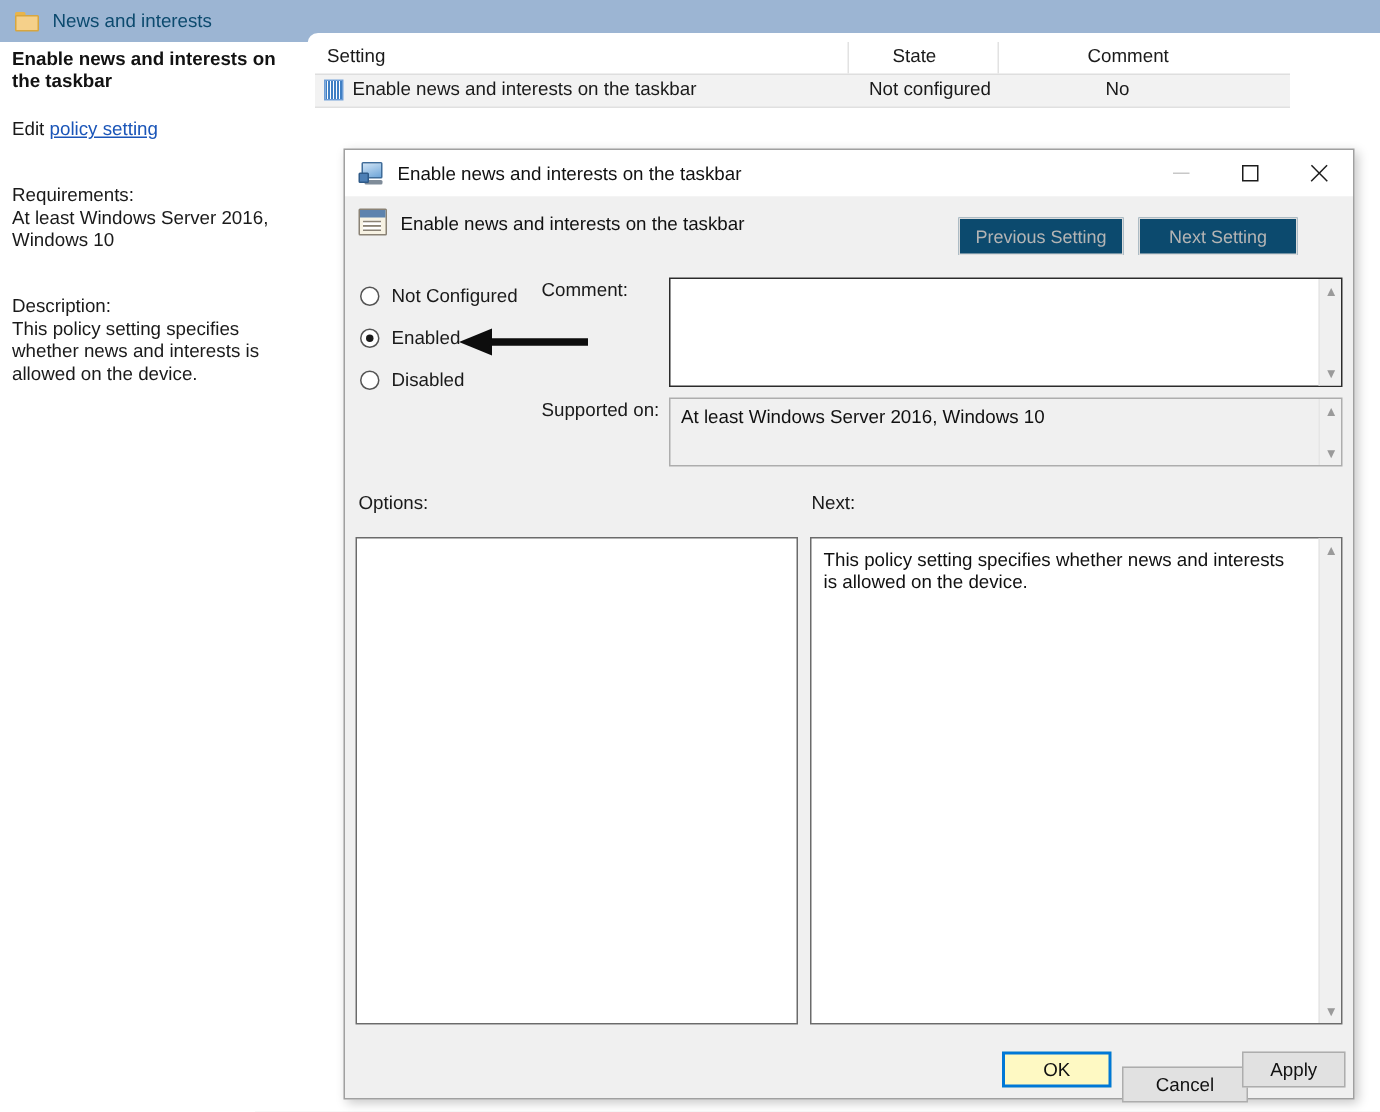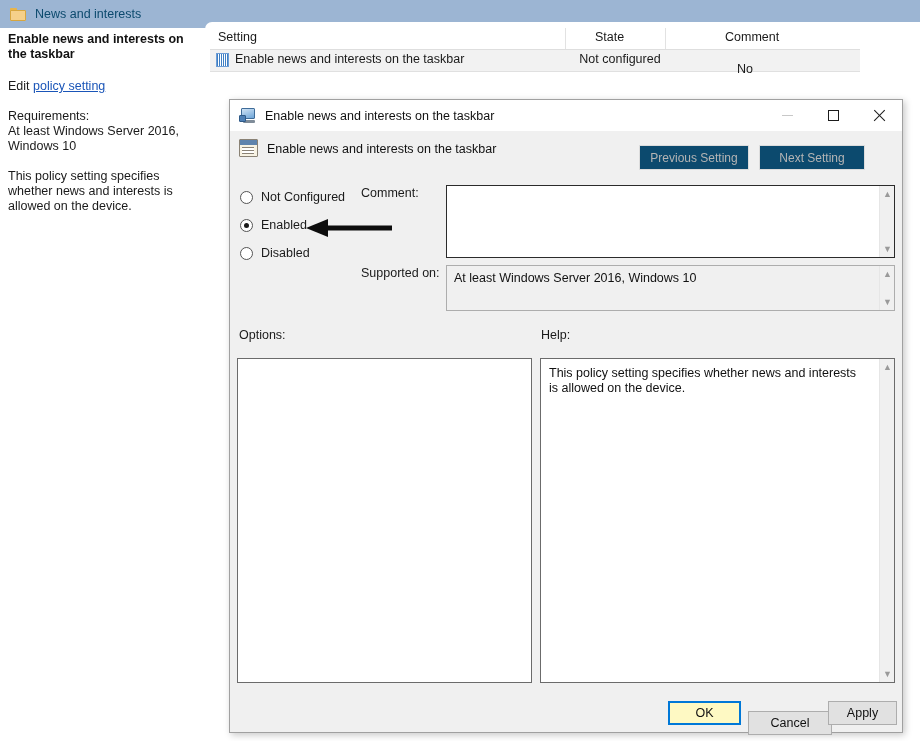--- a/index.html
+++ b/index.html
@@ -122,21 +122,21 @@
   #row-state {
     position: absolute;
     left: 365px; top: 2px;
     width: 90px;
     text-align: center;
     font-size: 12.5px;
     white-space: nowrap;
   }
   #row-comment {
     position: absolute;
-    left: 490px; top: 12px;
+    left: 490px; top: 2px;
     width: 90px;
     text-align: center;
     font-size: 12.5px;
     white-space: nowrap;
   }
 
   
   #sidebar {
     position: absolute;
     left: 0; top: 30px;
@@ -154,21 +154,21 @@
   }
   #edit-line {
     margin-top: 17px;
     font-size: 12.5px;
     line-height: 15px;
   }
   #edit-link {
     color: #1a55b8;
   }
   .sidebar-block {
-    margin-top: 15px;
+    margin-top: 29px;
     font-size: 12.5px;
     line-height: 15px;
     width: 185px;
   }
   .sidebar-label { display: block; }
 
   
   #dialog {
     position: absolute;
     left: 229px; top: 99px;
@@ -501,20 +501,21 @@
     <span>Edit</span>
     <a id="edit-link" href="#">policy setting</a>
   </div>
 
   <div class="sidebar-block">
     <span class="sidebar-label">Requirements:</span>
     <span>At least Windows Server 2016, Windows 10</span>
   </div>
 
   <div class="sidebar-block">
+    <span class="sidebar-label">Description:</span>
     <span>This policy setting specifies whether news and interests is allowed on the device.</span>
   </div>
 </div>
 
 <div id="dialog">
 
   <div id="dialog-titlebar">
     <span id="dialog-app-icon">
       <span class="scr"></span>
         <span class="base"></span>
@@ -568,21 +569,21 @@
   <span id="label-supported">Supported on:</span>
   <div id="supported-box">
     <span id="supported-text">At least Windows Server 2016, Windows 10</span>
     <span class="vscroll">
       <span class="arr up">▲</span>
       <span class="arr down">▼</span>
     </span>
   </div>
 
   <span id="label-options">Options:</span>
-  <span id="label-help">Help:</span>
+  <span id="label-help">Next:</span>
 
   <div id="options-box"></div>
 
   <div id="help-box">
     <span id="help-text">This policy setting specifies whether news and interests is allowed on the device.</span>
     <span class="vscroll">
       <span class="arr up">▲</span>
       <span class="arr down">▼</span>
     </span>
   </div>

